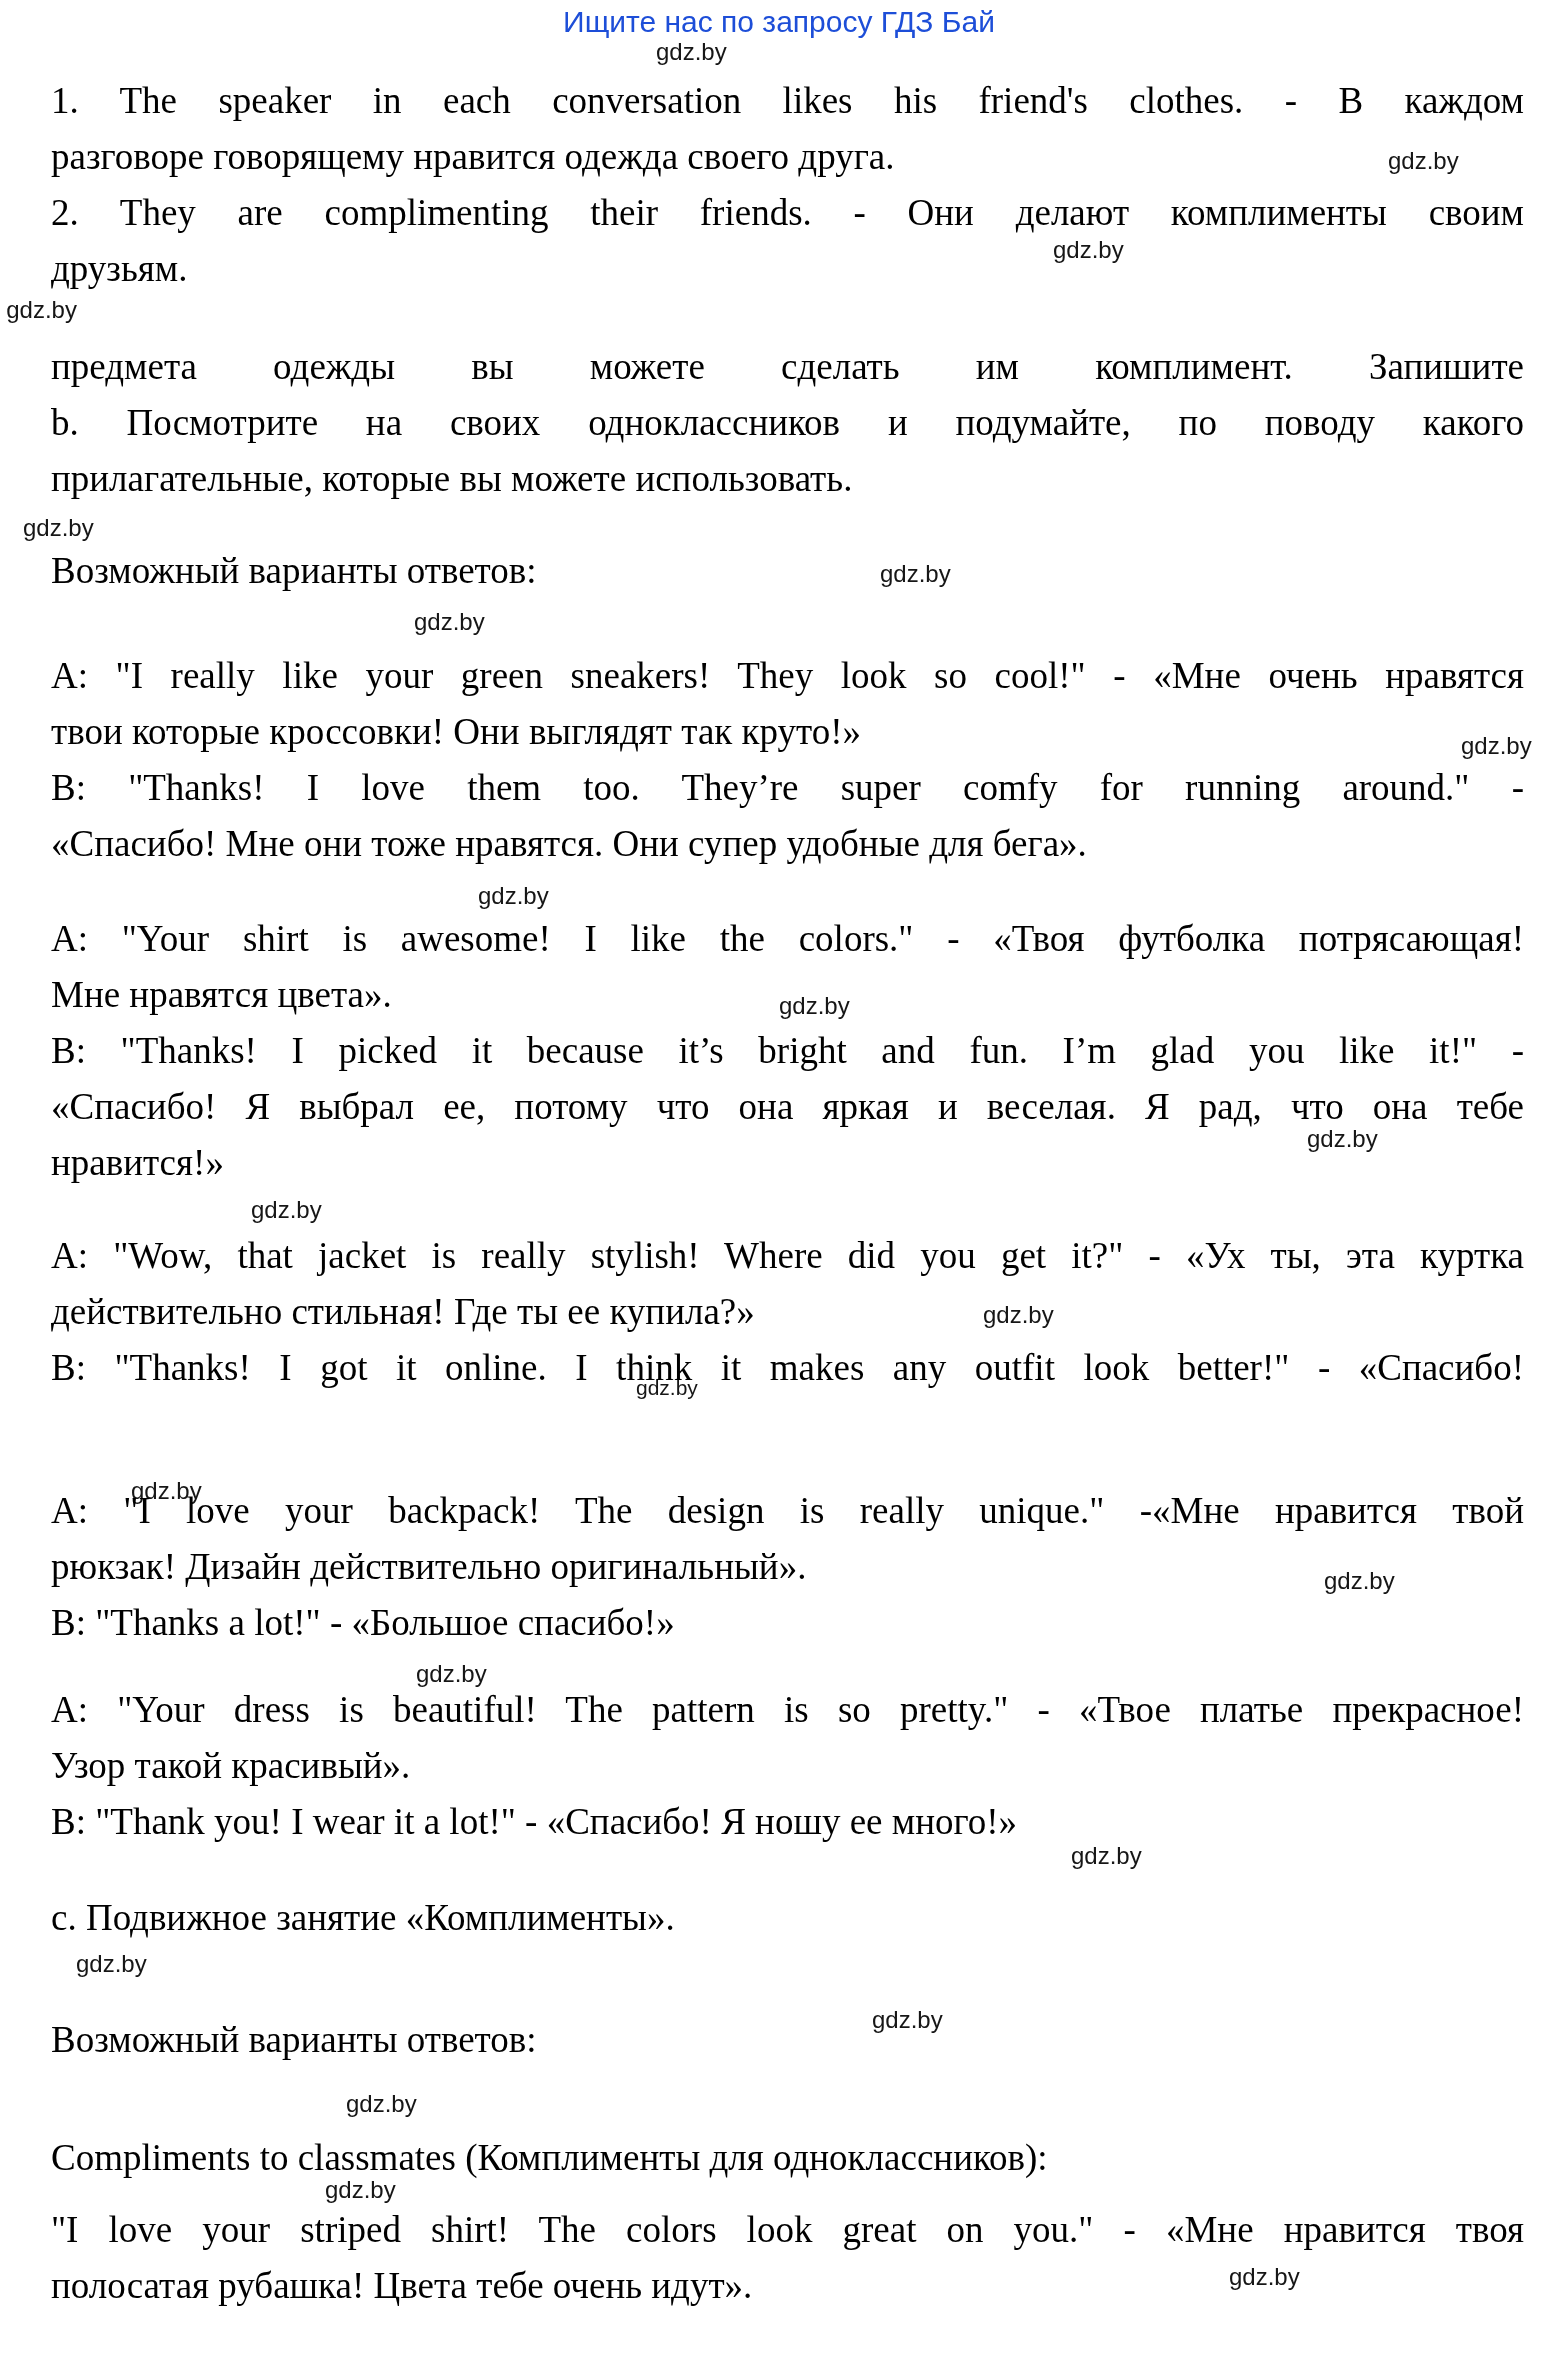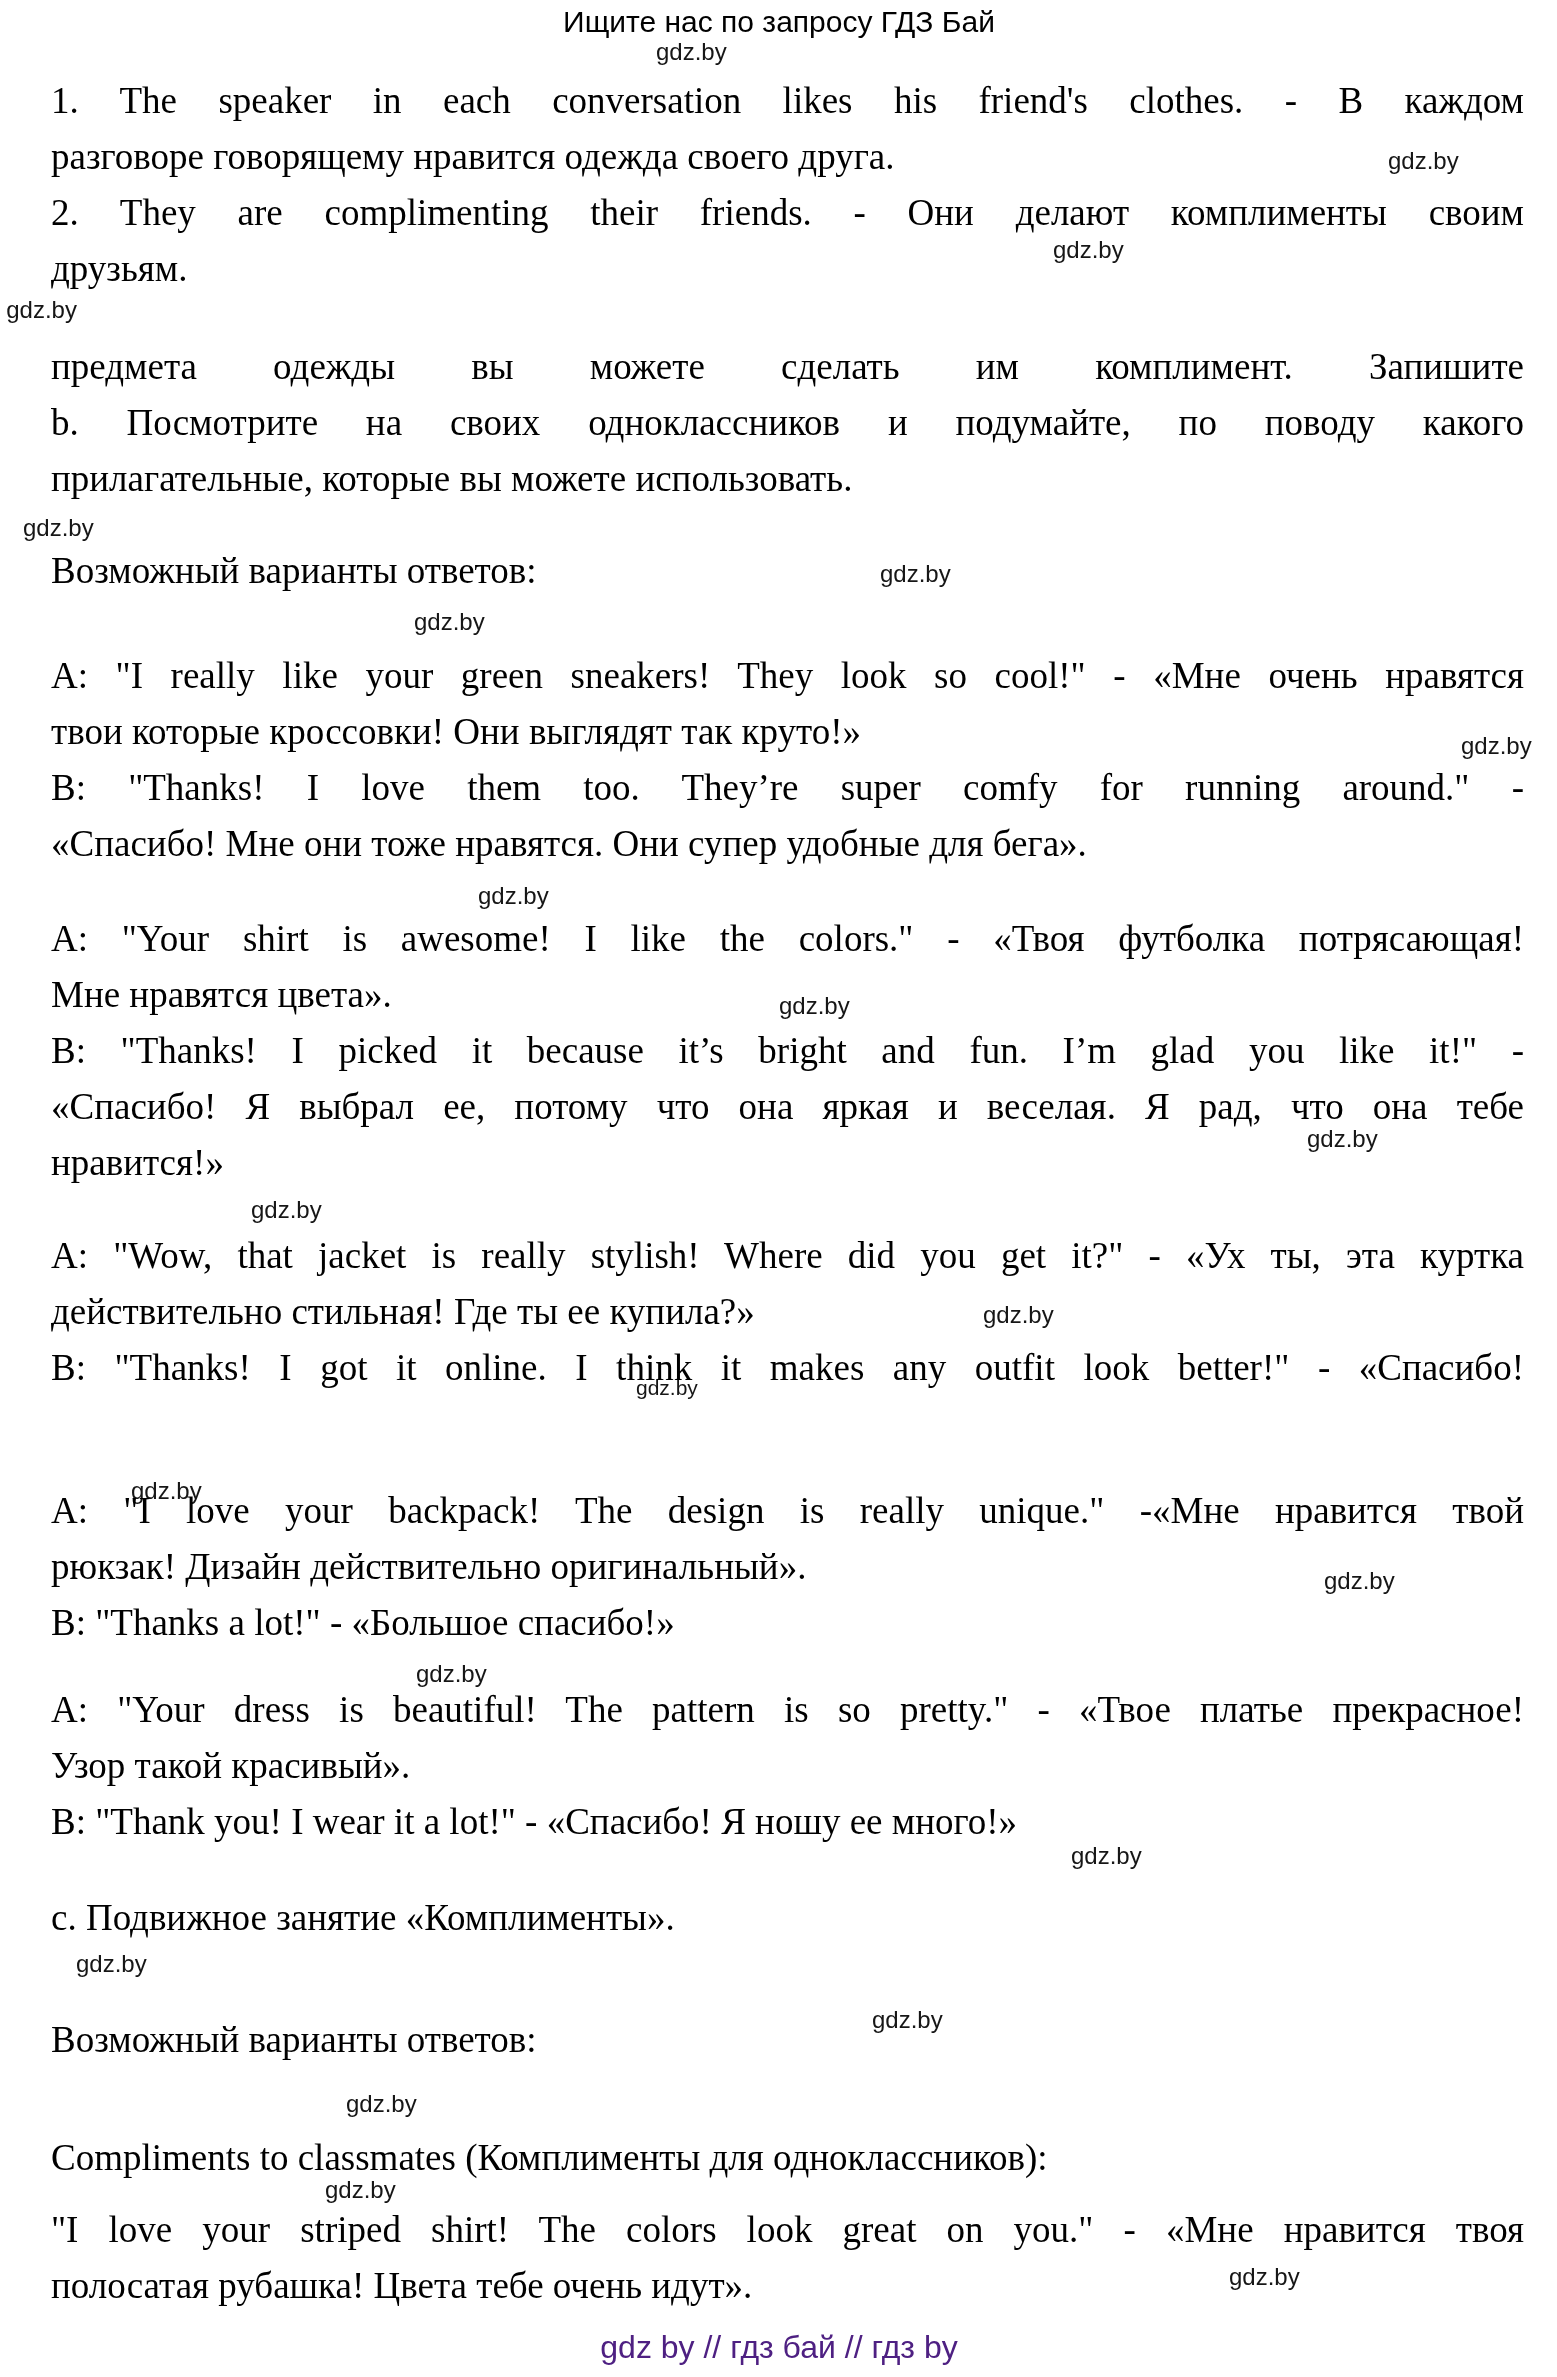--- a/index.html
+++ b/index.html
@@ -10,21 +10,21 @@
     background:#ffffff;
     overflow:hidden;
     font-family:"Liberation Serif", serif;
     color:#000;
   }
   .banner-top {
     position:absolute; top:4.6px; left:0; width:100%;
     text-align:center;
     font-family:"Liberation Sans", sans-serif;
     font-size:30px; font-weight:500;
-    color:#000000;
+    color:#1d4ed8;
   }
   .banner-bottom {
     position:absolute; top:2329px; left:0; width:100%;
     text-align:center;
     font-family:"Liberation Sans", sans-serif;
     font-size:32px;
     color:#4e2082;
   }
   .block {
     position:absolute; left:51px; width:1473px;
@@ -132,16 +132,15 @@
 
   <div class="block" style="top:2130px;">
     <span class="ln">Compliments to classmates (Комплименты для одноклассников):</span>
   </div>
 
   <div class="block" style="top:2202px;">
     <span class="ln j">"I love your striped shirt! The colors look great on you." - «Мне нравится твоя</span>
     <span class="ln">полосатая рубашка! Цвета тебе очень идут».</span>
   </div>
 
-  <div class="banner-bottom">gdz by // гдз бай // гдз by</div>
 
 </div>
 
 
 </body></html>

